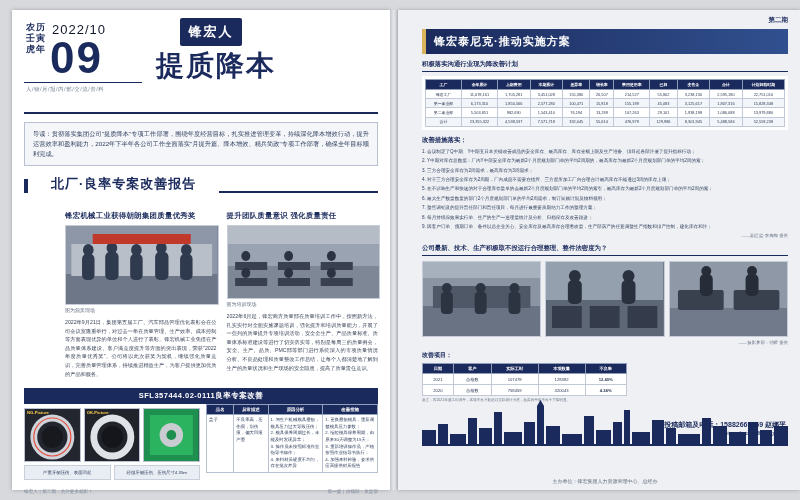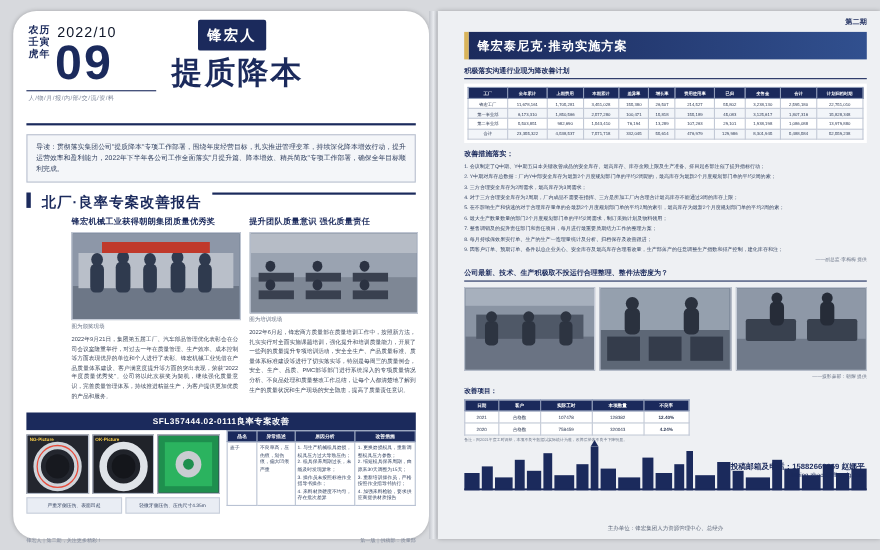--- a/index.html
+++ b/index.html
@@ -1,38 +1,38 @@
 <!DOCTYPE html>
 <html><head>
 <meta charset="utf-8">
 <style>
   html,body{margin:0;padding:0;background:#c9ccd1;}
   body{font-family:"Liberation Sans","DejaVu Sans",sans-serif;}
   .page{position:relative;width:800px;height:500px;background:#d7d9dd;overflow:hidden;}
   .sheet{position:absolute;top:10px;bottom:10px;background:#ffffff;box-shadow:0 0 4px rgba(0,0,0,.25);}
-  .left{left:12px;width:378px;border-radius:21px;}
+  .left{left:12px;width:378px;}
   .right{left:398px;width:390px;background:#eef0f3;padding-left:12px;}
   
   .lp{position:relative;width:100%;height:100%;padding:0;box-sizing:border-box;}
   .masthead{position:relative;height:92px;border-bottom:2px solid #1b2a5c;margin:10px 12px 0 12px;}
   .mh-left{position:absolute;left:0;top:0;width:120px;}
   .mh-vert{position:absolute;left:2px;top:2px;width:22px;font-size:9px;line-height:11px;color:#1b2a5c;font-weight:bold;letter-spacing:1px;}
   .mh-date{position:absolute;left:28px;top:2px;font-size:13px;color:#0f172a;letter-spacing:1px;}
   .mh-num{position:absolute;left:26px;top:16px;font-size:44px;font-weight:bold;color:#1b2a5c;line-height:44px;letter-spacing:2px;}
   .mh-meta{position:absolute;left:2px;top:66px;font-size:5.5px;color:#7d8699;letter-spacing:.5px;}
   .mh-rule{position:absolute;left:0;top:62px;width:118px;height:1px;background:#1b2a5c;}
   .mh-badge{position:absolute;left:156px;top:-2px;width:62px;height:28px;background:#1b2a5c;color:#fff;border-radius:2px;text-align:center;font-size:13px;font-weight:bold;line-height:28px;letter-spacing:2px;}
   .mh-title{position:absolute;left:132px;top:24px;font-size:28px;font-weight:bold;color:#1b2a5c;letter-spacing:2px;line-height:44px;}
   .mh-sub{position:absolute;right:4px;top:72px;font-size:9px;color:#2b3a66;letter-spacing:.5px;}
   .lead{margin:8px 12px 0 12px;border:1px solid #b9c0cf;background:#f4f6f9;padding:6px 8px;font-size:6.2px;line-height:10px;color:#31405f;text-align:justify;}
-  .sec-head{margin:9px 12px 0 12px;display:flex;align-items:flex-start;gap:10px;}
+  .sec-head{margin:9px 12px 0 12px;display:flex;align-items:flex-end;gap:23px;}
   .sec-bar{width:4px;height:14px;background:#1b2a5c;}
   .sec-title{font-size:13px;font-weight:bold;color:#1b2a5c;letter-spacing:1px;}
   .sec-line{flex:1;height:2px;background:#1b2a5c;}
-  .cols{margin:4px 12px 0 12px;display:flex;gap:10px;padding-left:41px;}
+  .cols{margin:18px 12px 0 12px;display:flex;gap:10px;padding-left:41px;}
   .col{width:50%;}
   .col-h{font-size:7.4px;font-weight:bold;color:#1b2a5c;margin-bottom:4px;letter-spacing:.3px;}
   .photo{width:100%;height:78px;background:#6f7d92;border:1px solid #c6ccd8;position:relative;overflow:hidden;}
   .photo.tall{height:72px;}
   .ptxt{font-size:5.2px;line-height:8.6px;color:#3a4458;text-align:justify;margin-top:5px;}
   .caption{font-size:5px;color:#6c7689;margin-top:2px;}
   .report-head{margin:10px 12px 0 12px;background:#1b2a5c;color:#fff;font-size:7.5px;font-weight:bold;padding:3px 6px;letter-spacing:.5px;text-align:center;}
   .rbody{margin:0 12px;display:flex;gap:6px;}
   .rleft{width:176px;}
   .rimgs{display:flex;gap:3px;margin-top:4px;}

